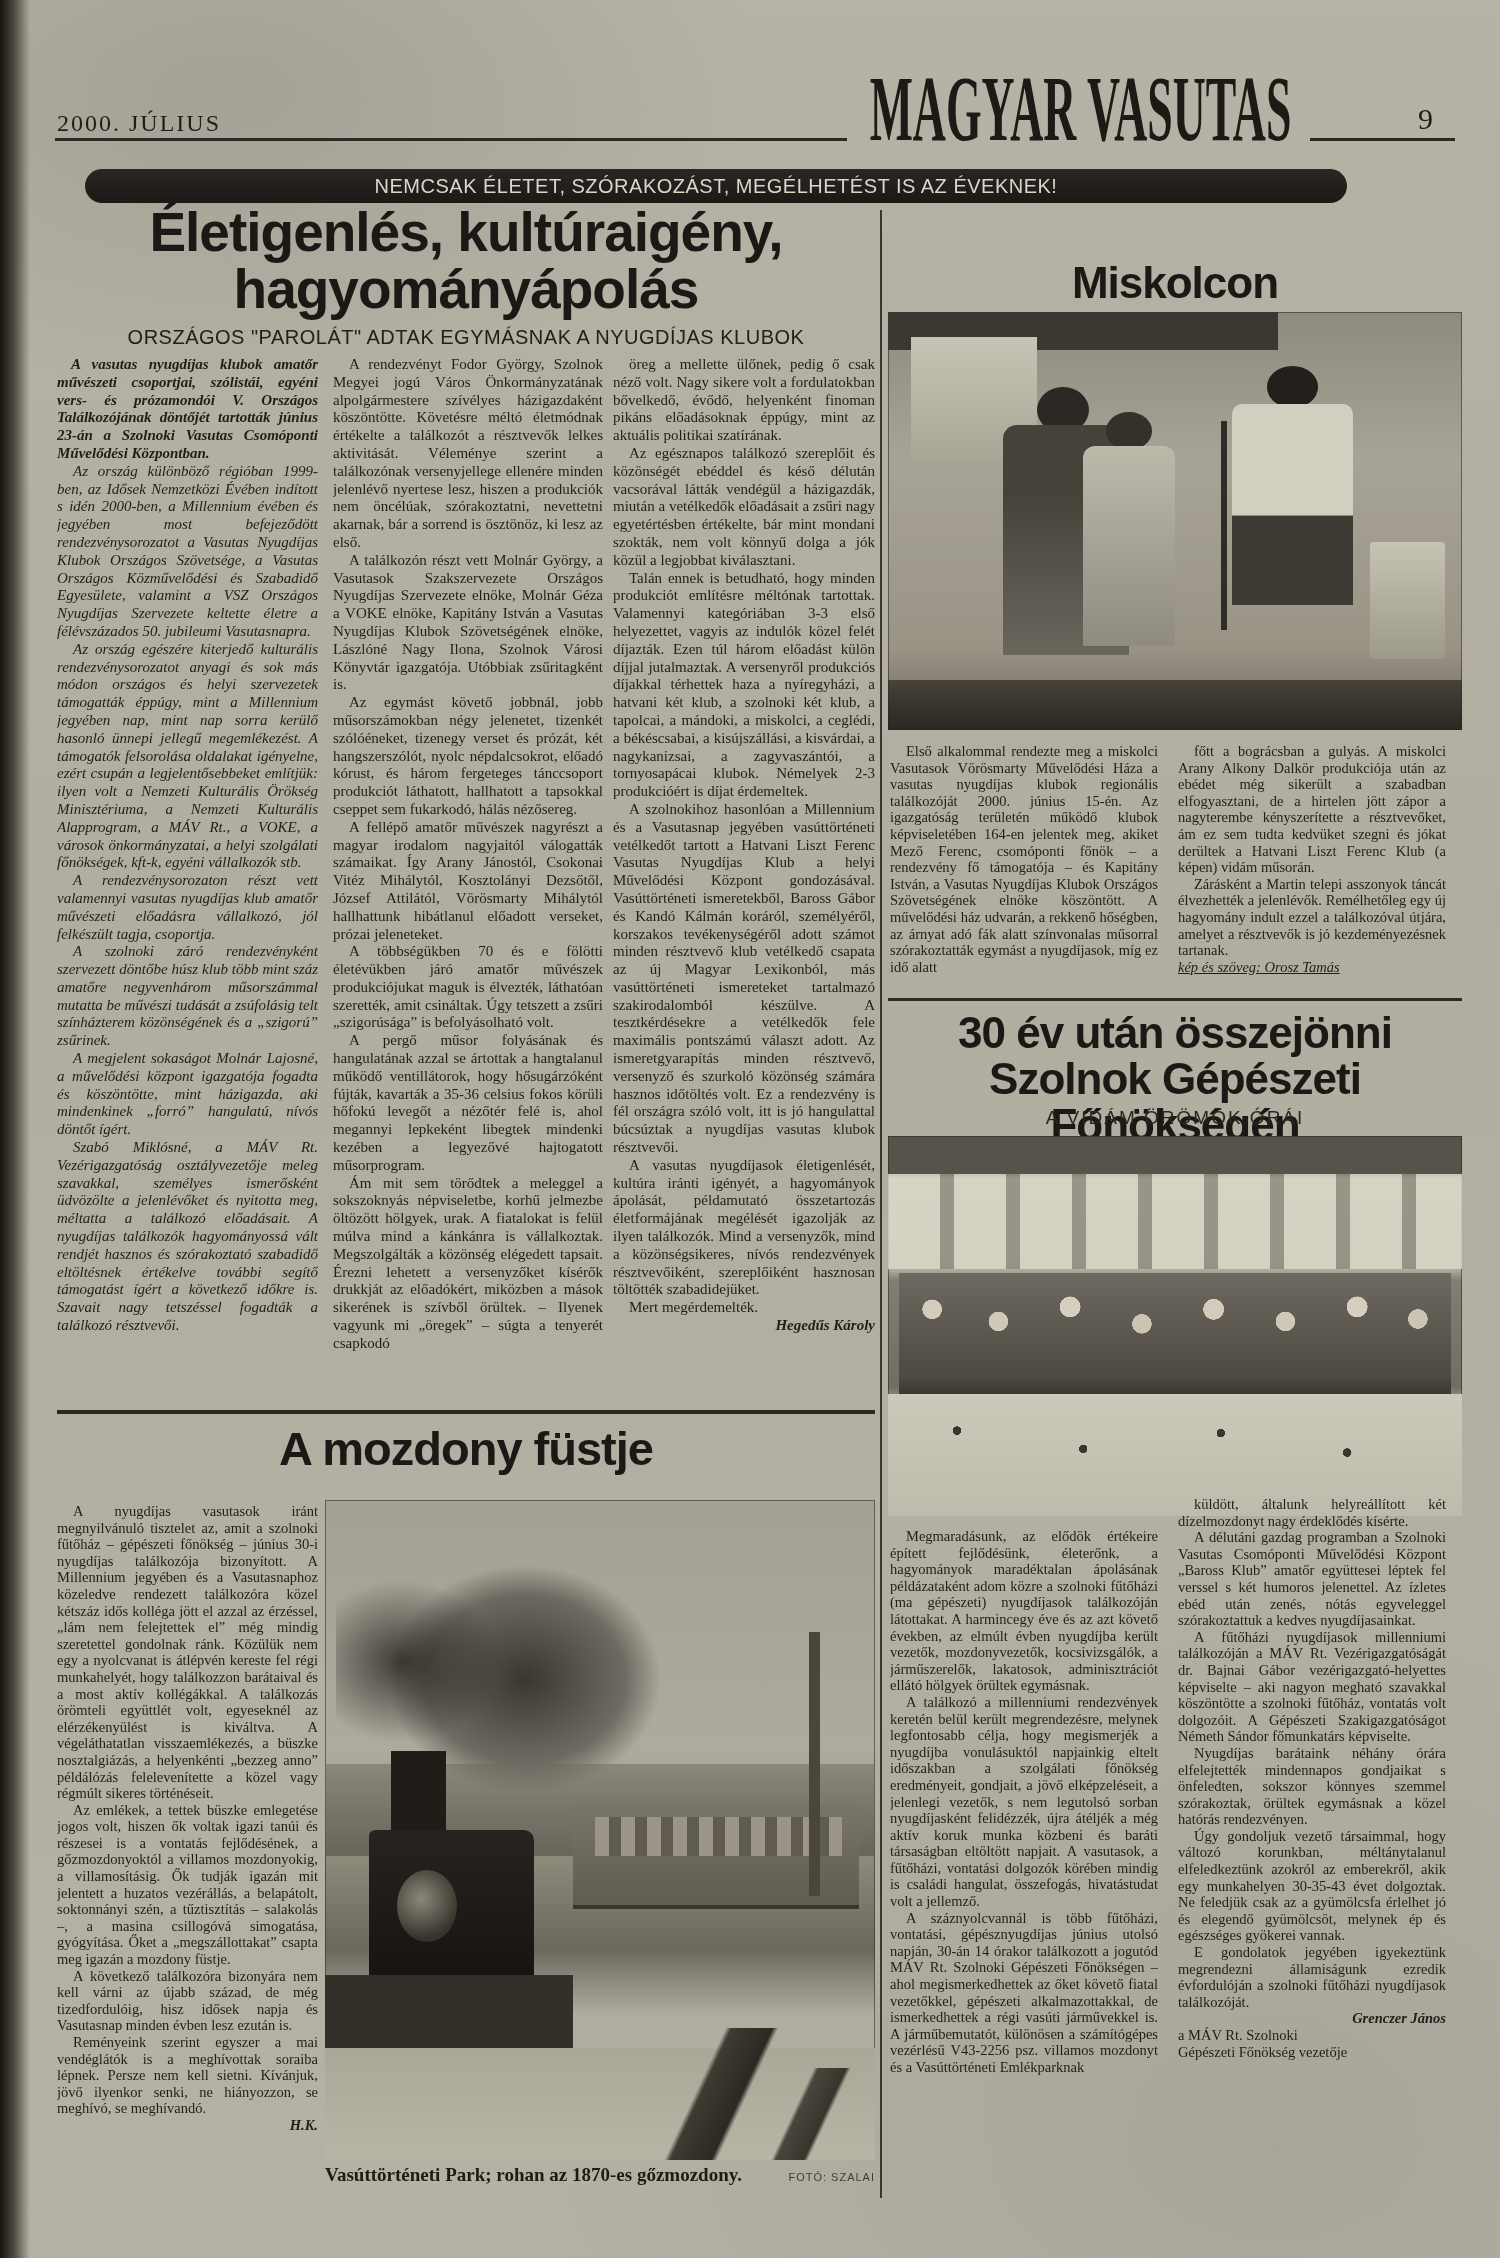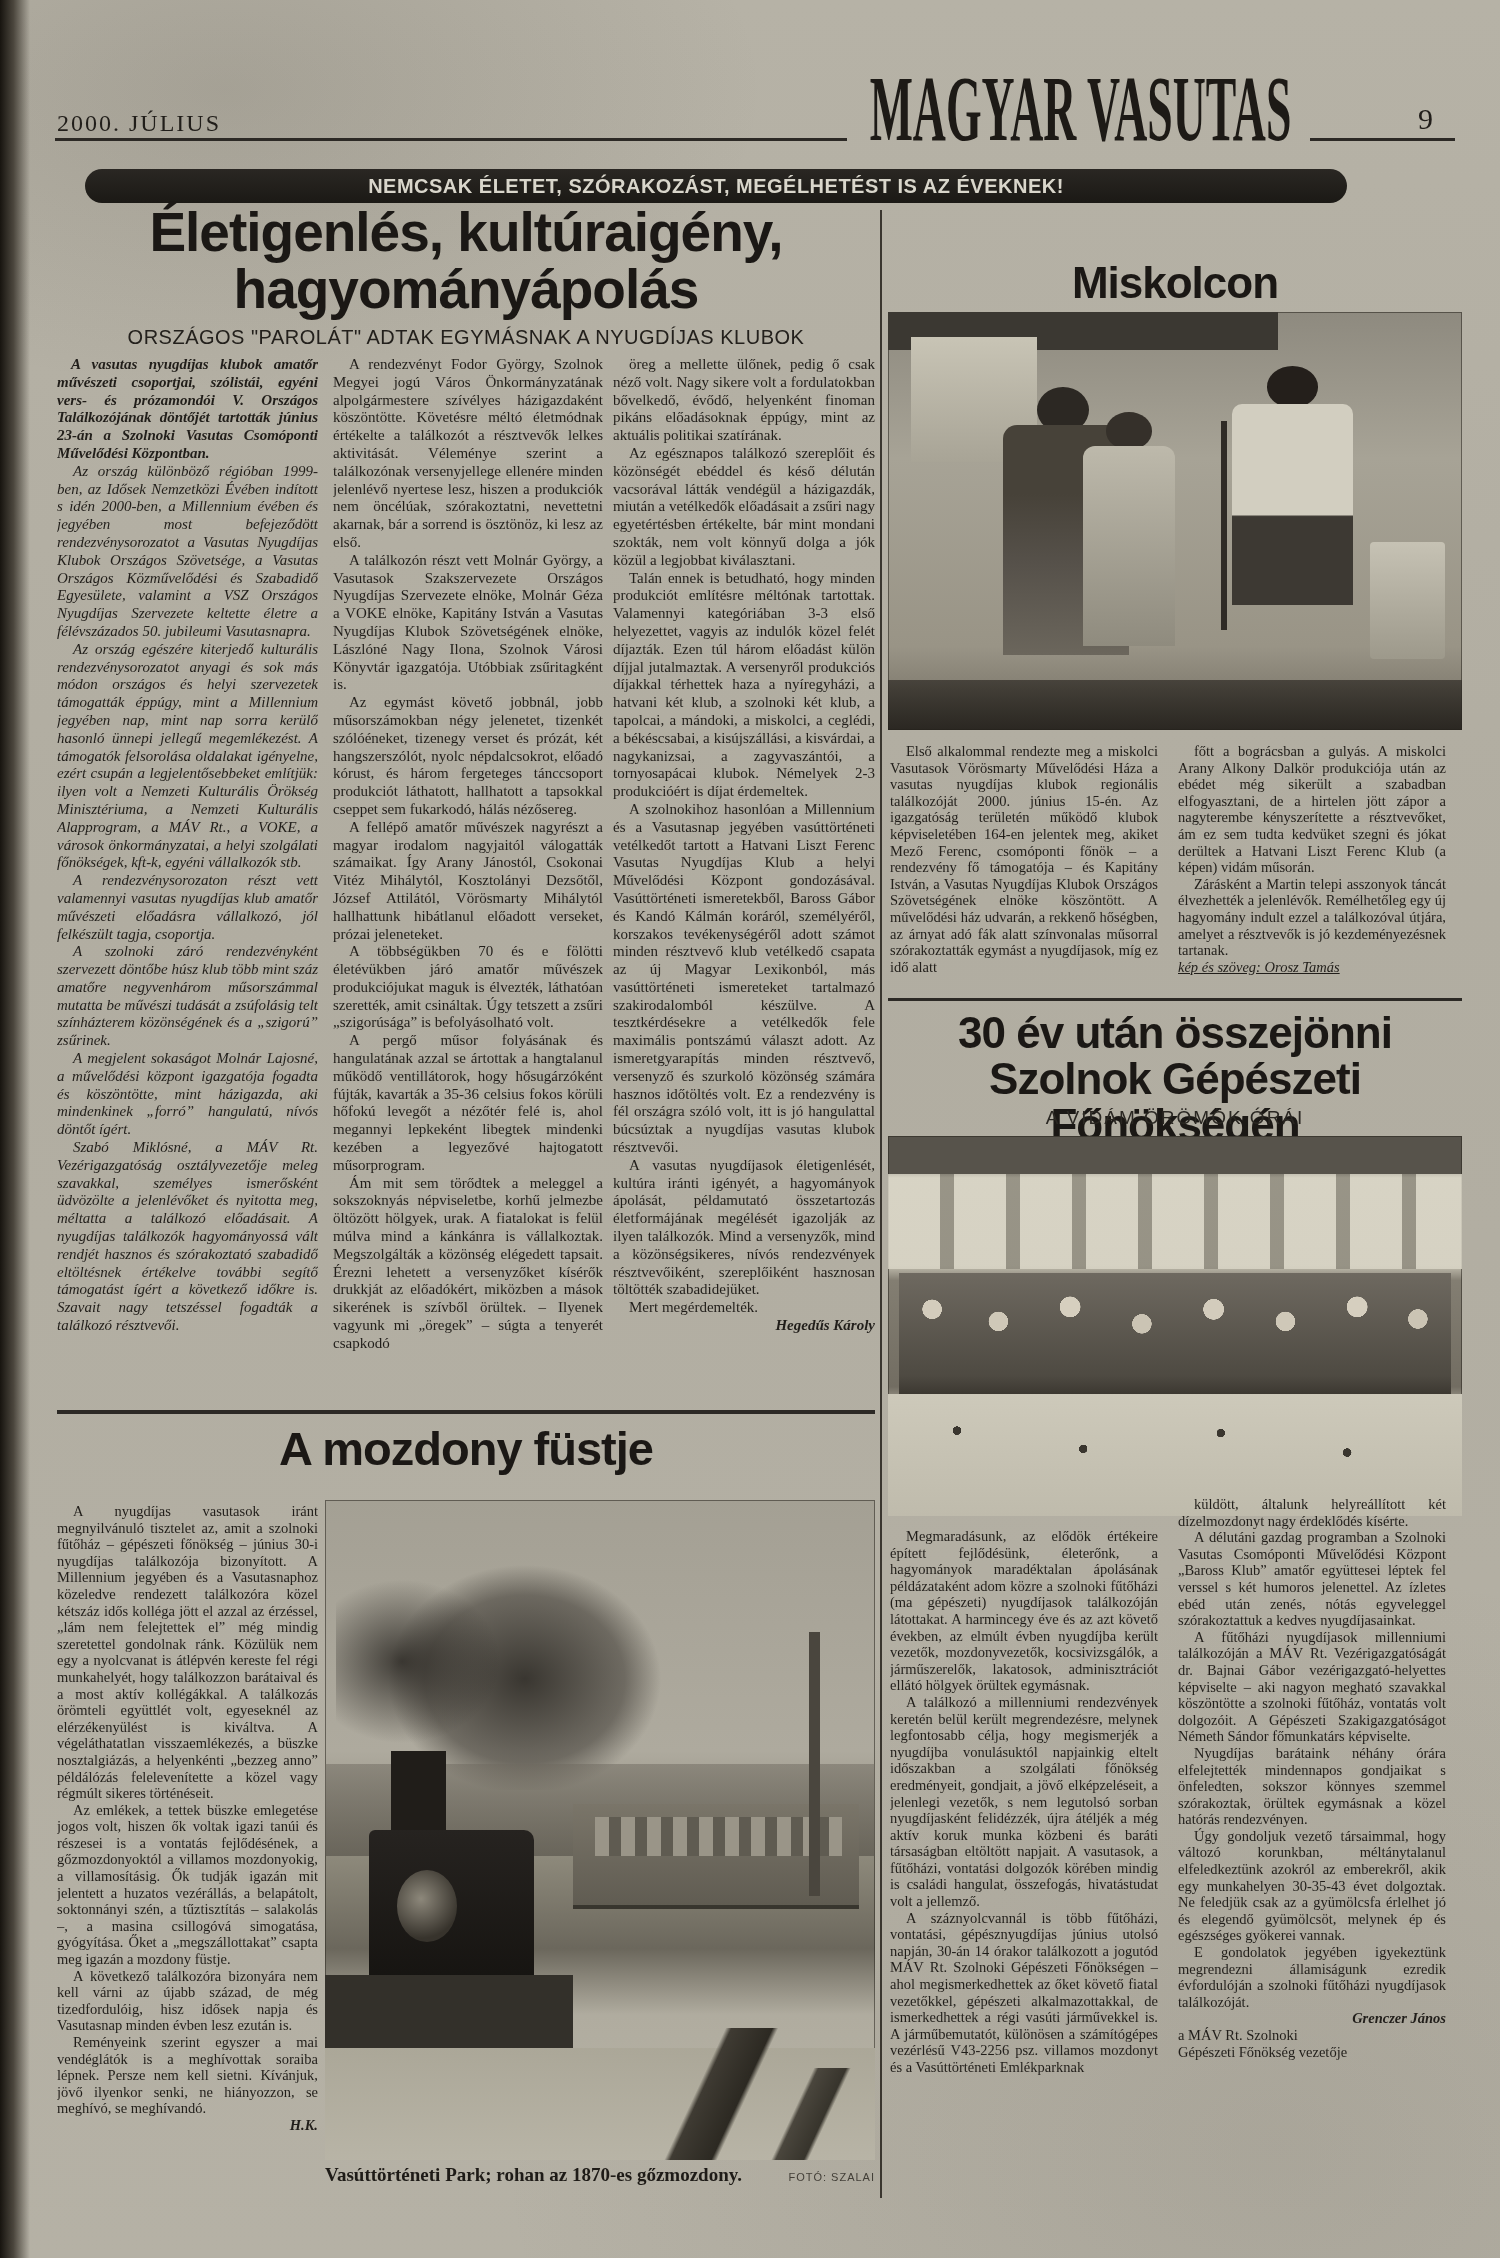--- a/index.html
+++ b/index.html
@@ -16,21 +16,21 @@
   .rule{position:absolute;background:#2c2925;}
   
   .date{left:57px;top:110px;font-size:24px;letter-spacing:2px;color:#211e1a;}
   .masthead{left:838px;top:56px;width:485px;text-align:center;font-weight:bold;
     font-size:52px;letter-spacing:0;color:#1d1a16;white-space:nowrap;
     transform:scale(.88,1.78);transform-origin:center top;}
   .pageno{left:1418px;top:102px;font-size:30px;color:#211e1a;}
   
   .banner{left:85px;top:169px;width:1262px;height:34px;border-radius:18px;
     background:linear-gradient(180deg,#2a2723,#1b1915);color:#d9d6cb;text-align:center;
-    line-height:34px;font-family:"Liberation Sans",sans-serif;font-weight:bold;
+    line-height:34px;font-family:"Liberation Sans",sans-serif;font-weight:normal;
     font-size:20px;letter-spacing:.5px;}
   
   .hl{font-family:"Liberation Sans",sans-serif;font-weight:bold;color:#1b1815;
       text-align:center;letter-spacing:-1px;}
   .main-h1{left:57px;top:204px;width:818px;font-size:55px;line-height:57px;}
   .main-h2{left:57px;top:261px;width:818px;font-size:55px;line-height:57px;}
   .main-sub{left:57px;top:326px;width:818px;text-align:center;
     font-family:"Liberation Sans",sans-serif;font-size:20px;color:#23201c;letter-spacing:.5px;}
   .misk-h1{left:888px;top:212px;width:574px;font-size:44px;line-height:47px;}
   .misk-h2{left:888px;top:259px;width:574px;font-size:44px;line-height:47px;}

